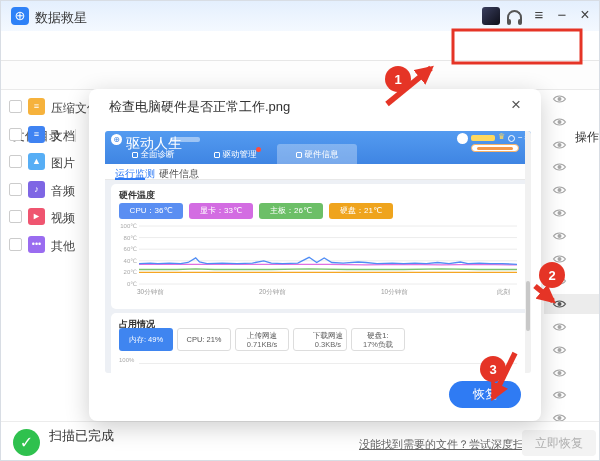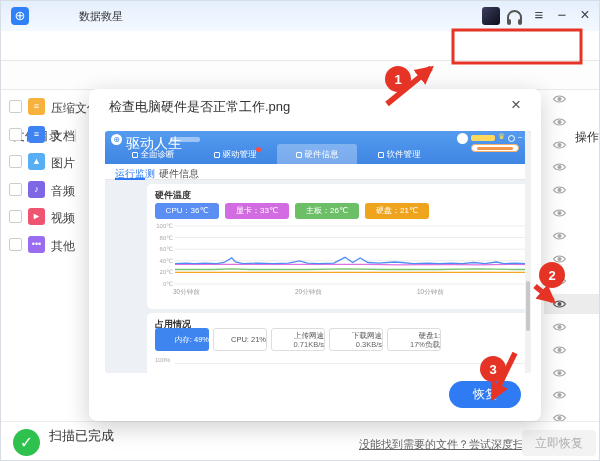--- a/index.html
+++ b/index.html
@@ -3,21 +3,21 @@
 <meta charset="utf-8">
 <style>
   html,body{margin:0;padding:0;background:#fff;}
   *{box-sizing:border-box;font-family:"Liberation Sans","DejaVu Sans",sans-serif;}
   #app{position:relative;width:600px;height:461px;background:#fff;overflow:hidden;border:1px solid #d8dde4;}
   .abs{position:absolute;}
 
   
   #titlebar{left:0;top:0;width:600px;height:30px;background:linear-gradient(#e4effd,#f4f9ff);}
   #app-logo{left:10px;top:6px;width:18px;height:18px;border-radius:4px;background:#2e81f7;color:#fff;font-size:13px;line-height:18px;text-align:center;}
-  #app-title{left:34px;top:8px;font-size:11px;color:#333;margin-left:44px;}
+  #app-title{left:34px;top:8px;font-size:13px;color:#333;}
   #tb-avatar{left:481px;top:6px;width:18px;height:18px;border-radius:3px;background:linear-gradient(135deg,#3a3f5e,#0d0e19);}
   .headset{left:506px;top:9px;width:15px;height:11px;border:2px solid #555;border-bottom:none;border-radius:8px 8px 0 0;}
   .headset:before,.headset:after{content:"";position:absolute;bottom:-4px;width:4px;height:6px;background:#555;border-radius:2px;}
   .headset:before{left:-2px;} .headset:after{right:-2px;}
   .winbtn{top:5px;font-size:15px;color:#444;width:18px;text-align:center;}
 
   
   #toolbar{left:0;top:30px;width:600px;height:30px;background:#fff;border-bottom:1px solid #e7e7e7;}
   .tool-txt{font-size:12px;color:#666;}
   #vdiv1{left:82px;top:38px;width:1px;height:14px;background:#e0e0e0;}
@@ -66,24 +66,24 @@
   #drv-pill{left:366px;top:13px;width:48px;height:8px;background:#fff;border-radius:4px;border:1px solid #f7b26a;z-index:3;}
   #drv-pill span{position:absolute;left:5px;top:2px;width:36px;height:2.5px;background:#f5984a;border-radius:2px;}
   .drv-tab{position:absolute;top:13px;height:20px;width:80px;color:#fff;font-size:8.5px;text-align:center;line-height:20px;}
   .drv-tab.active{background:rgba(255,255,255,.30);border-radius:3px 3px 0 0;}
   .drv-tab .sq{display:inline-block;width:6px;height:6px;border:1px solid #fff;border-radius:1px;margin-right:3px;vertical-align:middle;}
   .drv-tab .bdg{position:absolute;right:14px;top:3px;width:5px;height:5px;border-radius:50%;background:#ff4d3e;}
   #drv-subnav{left:0;top:33px;width:426px;height:16px;background:#fff;border-bottom:1px solid #e8e8e8;}
   .sub-tab{position:absolute;top:3px;font-size:10px;}
   .sub-tab.active{color:#2f7bf5;} .sub-tab.plain{color:#555;}
   #sub-underline{left:10px;top:14px;width:30px;height:2px;background:#2f7bf5;}
-  .card{position:absolute;left:6px;width:452px;background:#fff;border-radius:5px;margin-left:36px;}
+  .card{position:absolute;left:6px;width:452px;background:#fff;border-radius:5px;}
   .card-title{position:absolute;left:8px;top:5px;font-size:9px;font-weight:bold;color:#333;}
   .tchip{position:absolute;top:19px;height:16px;border-radius:3px;color:#fff;font-size:8px;text-align:center;line-height:16px;}
-  .uchip{position:absolute;top:15px;height:23px;border-radius:3px;font-size:7.5px;text-align:right;}
+  .uchip{position:absolute;top:15px;height:23px;border-radius:3px;font-size:7.5px;text-align:center;}
   .uchip.active{background:#3f85f0;color:#fff;line-height:23px;}
   .uchip.plain{background:#fff;border:1px solid #ddd;color:#555;}
   .uchip .l1{display:block;margin-top:2px;line-height:9px;}
   .uchip .l2{display:block;line-height:9px;color:#666;}
   .uchip.plain.one{line-height:21px;}
   .ytick{position:absolute;left:6px;width:20px;font-size:6px;color:#aaa;text-align:right;}
   .xtick{position:absolute;top:104px;font-size:6.5px;color:#999;}
   #mini-axis{position:absolute;left:8px;top:44px;font-size:6px;color:#aaa;}
   #drv-scroll{left:420px;top:0;width:6px;height:242px;background:#f1f1f1;}
   #drv-thumb{left:421px;top:150px;width:4px;height:50px;background:#c8c8c8;border-radius:2px;}
@@ -259,21 +259,20 @@
         <div id="drv-ver" class="abs"></div>
         <div id="drv-avatar" class="abs"></div>
         <div id="drv-user" class="abs"></div>
         <div id="drv-crown" class="abs">♛</div>
         <div id="drv-gear" class="abs"></div>
         <div class="drv-wbtn abs" style="left:413px;">−</div>
         <div class="drv-wbtn abs" style="left:419px;">×</div>
       <div class="drv-tab" style="left: 90px;"><span class="sq"></span><span>驱动管理</span><span class="bdg"></span></div>
           <div class="drv-tab" style="left: 8px;"><span class="sq"></span><span>全面诊断</span></div>
           <div class="drv-tab active" style="left: 172px;"><span class="sq"></span><span>硬件信息</span></div>
-          <div class="drv-tab" style="left: 254px;"><span class="sq"></span><span>软件管理</span></div>
         </div>
       <div id="drv-pill" class="abs">
           <span></span>
         </div>
 
       <div id="drv-subnav" class="abs">
         <div id="sub-underline" class="abs"></div>
       <div class="sub-tab active" style="left: 10px;">运行监测</div>
           <div class="sub-tab plain" style="left: 54px;">硬件信息</div>
         </div>

